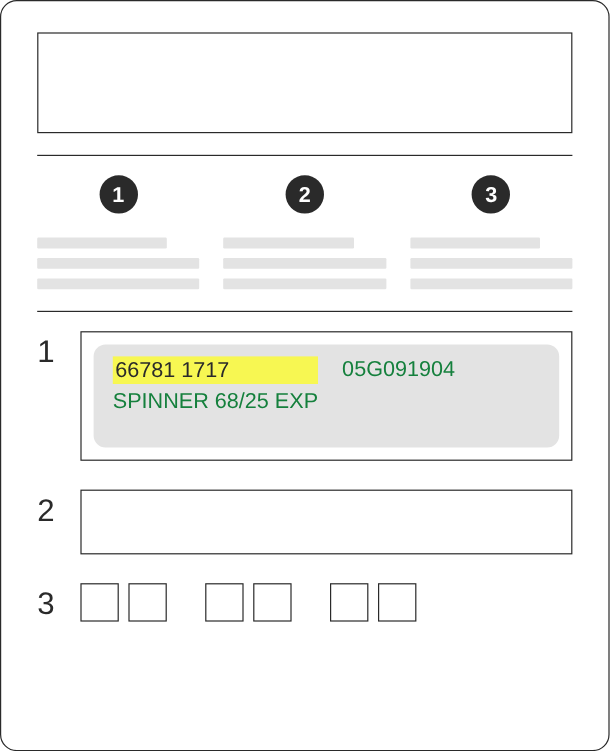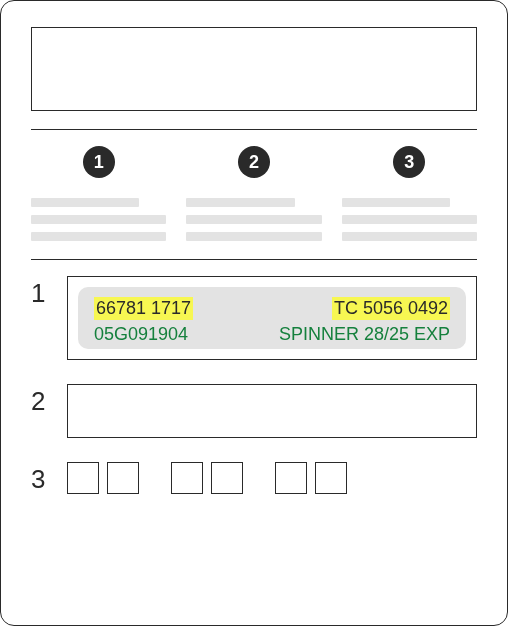--- a/index.html
+++ b/index.html
@@ -81,21 +81,21 @@
     padding-top: 4px;
   }
   .slot {
     flex: 1;
     border: 1.5px solid #2a2a2a;
     min-height: 54px;
   }
   .ticket {
     background: #e3e3e3;
     border-radius: 10px;
-    padding: 10px 16px 4px 16px;
+    padding: 10px 16px 28px 16px;
     margin: 10px;
     display: grid;
     grid-template-columns: auto 1fr;
     row-gap: 4px;
     column-gap: 20px;
     font-size: 18px;
   }
   .hl {
     background: #f7f752;
     color: #2a2a2a;
@@ -160,23 +160,22 @@
 
   <hr class="divider">
 
   <div class="rows">
 
     <div class="row">
       <div class="row-num">1</div>
       <div class="slot">
         <div class="ticket">
           <span class="hl">66781   1717</span>
-          <span class="hl right">TC 5056 0492</span>
           <span class="sub">05G091904</span>
-          <span class="sub right">SPINNER 28/25 EXP</span>
+          <span class="sub right">SPINNER 68/25 EXP</span>
         </div>
       </div>
     </div>
 
     <div class="row">
       <div class="row-num">2</div>
       <div class="slot"></div>
     </div>
 
     <div class="row" style="margin-bottom:0;">

